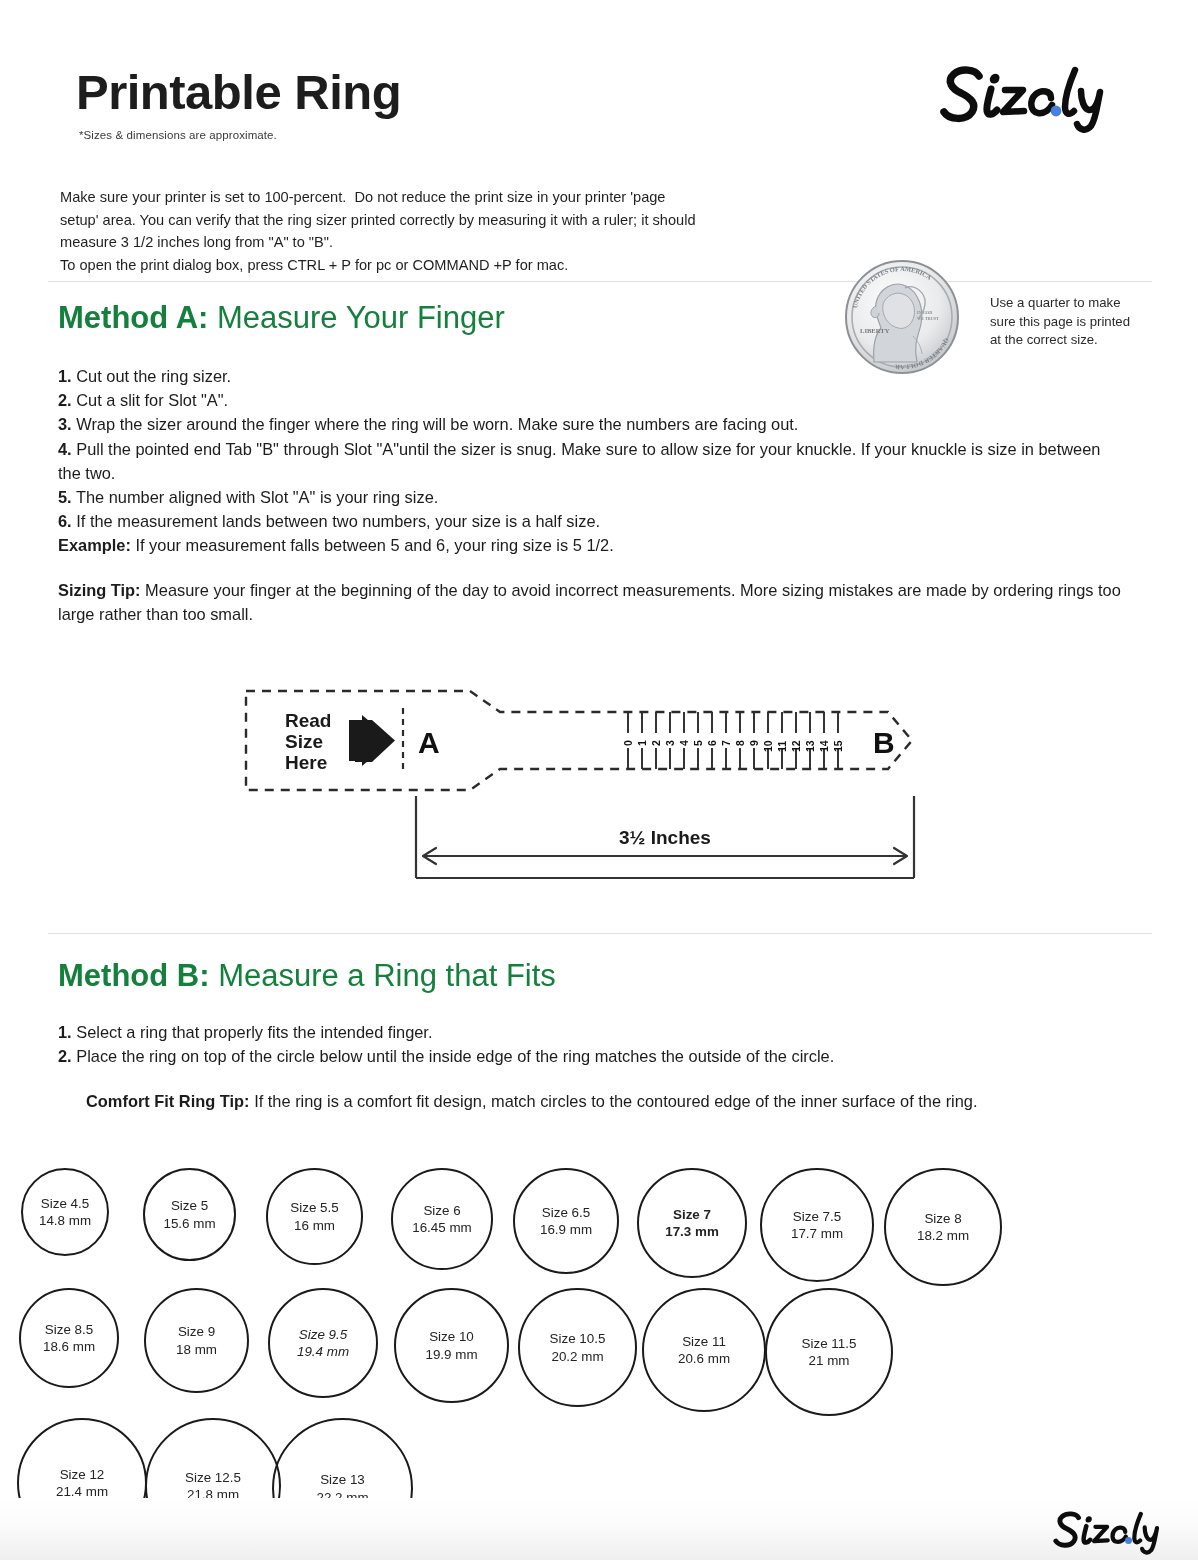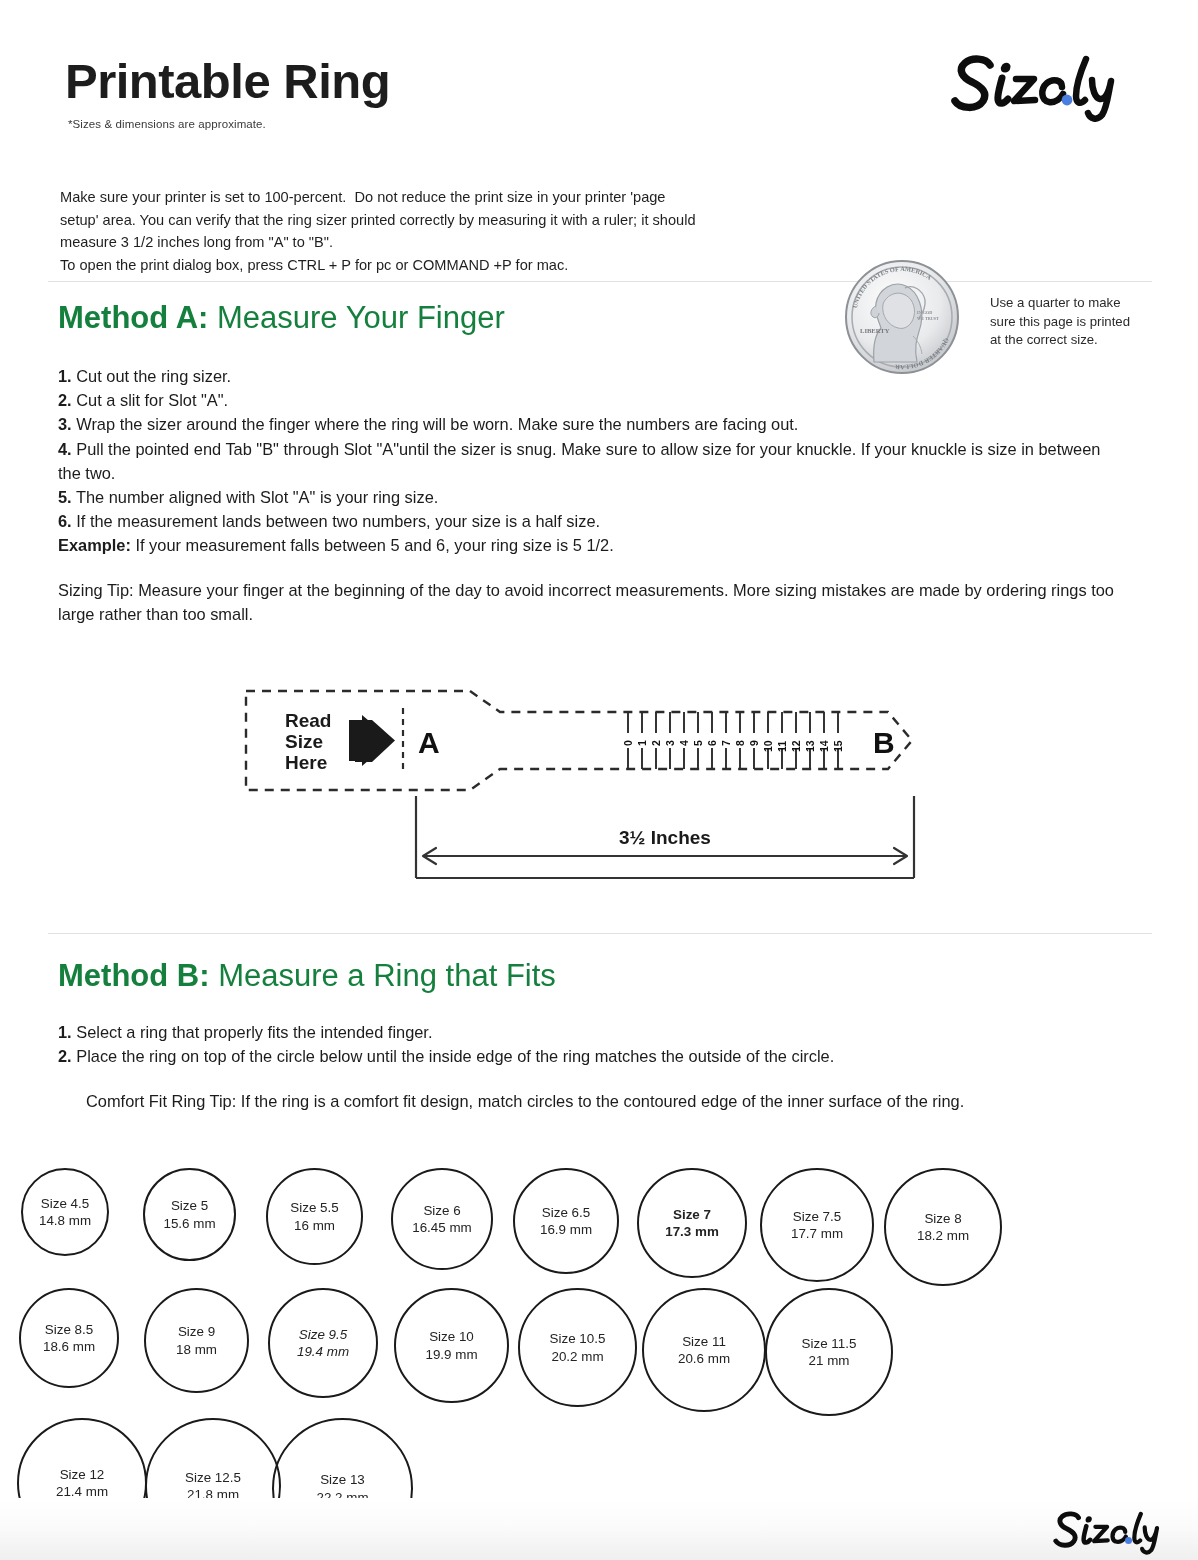--- a/index.html
+++ b/index.html
@@ -11,21 +11,21 @@
     font-family: "Liberation Sans", sans-serif;
     color: #1a1a1a;
     overflow: hidden;
     position: relative;
   }
   .page {
     position: relative;
     width: 1198px;
     height: 1560px;
     background: #fff;
-    padding: 5px;
+    padding: 16px;
   }
   
   .header {
     position: relative;
     height: 150px;
   }
   .title {
     position: absolute;
     left: 60px;
     top: 52px;
@@ -128,21 +128,21 @@
   .tip {
     position: absolute;
     left: 58px;
     font-size: 16.4px;
     line-height: 24.2px;
     color: #1c1c1c;
     width: 1070px;
   }
   #tip-a { top: 578px; }
   #tip-b { top: 1089px; margin-left: 28px; }
-  .tip b { font-weight: normal; }
+  .tip b { font-weight: bold; }
 
   
   .sizer-area {
     position: absolute;
     left: 0;
     top: 680px;
     width: 1198px;
     height: 215px;
   }
   .sizer-svg { display:block; }

